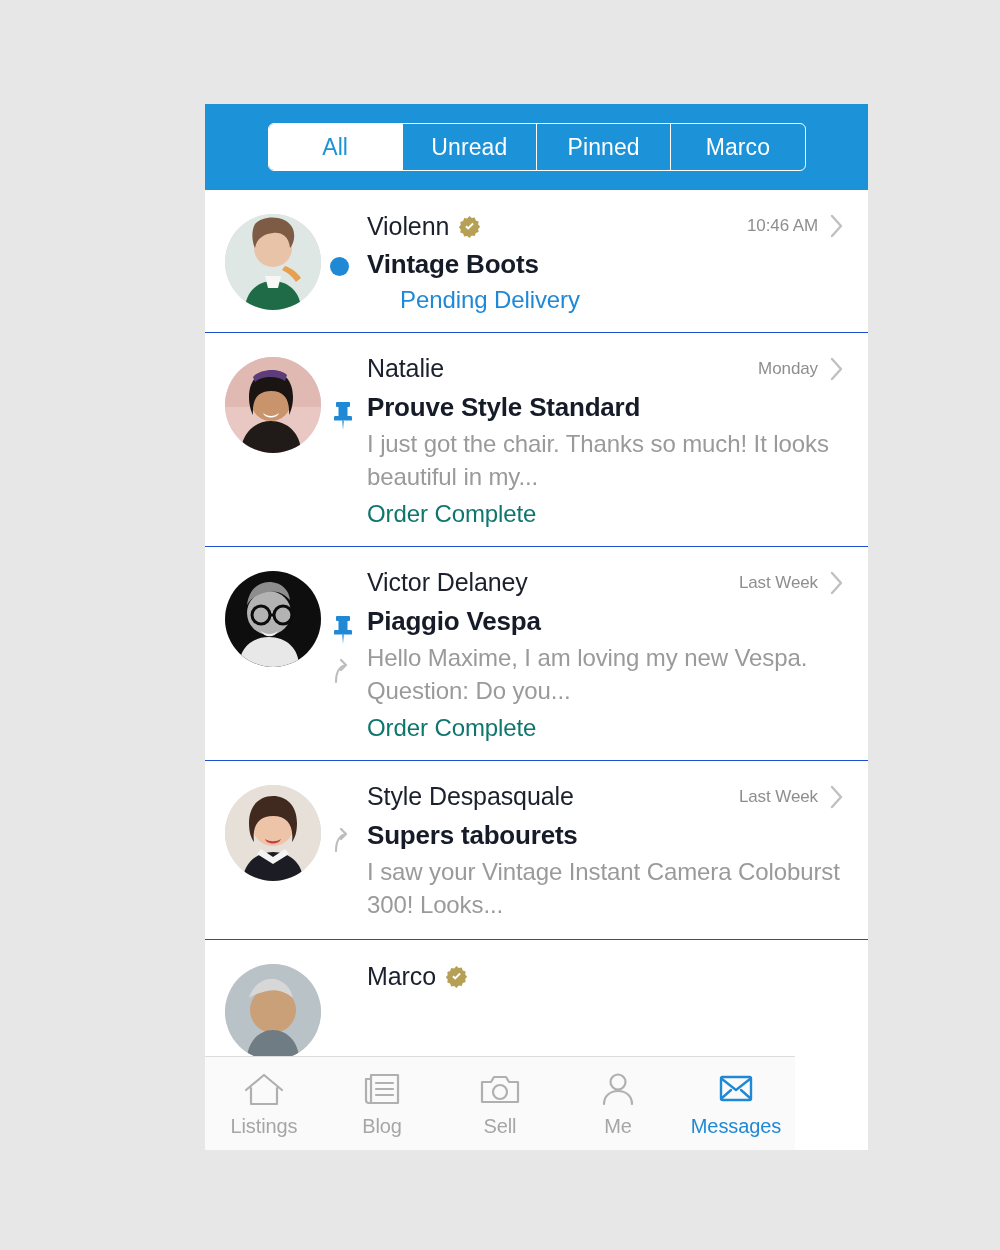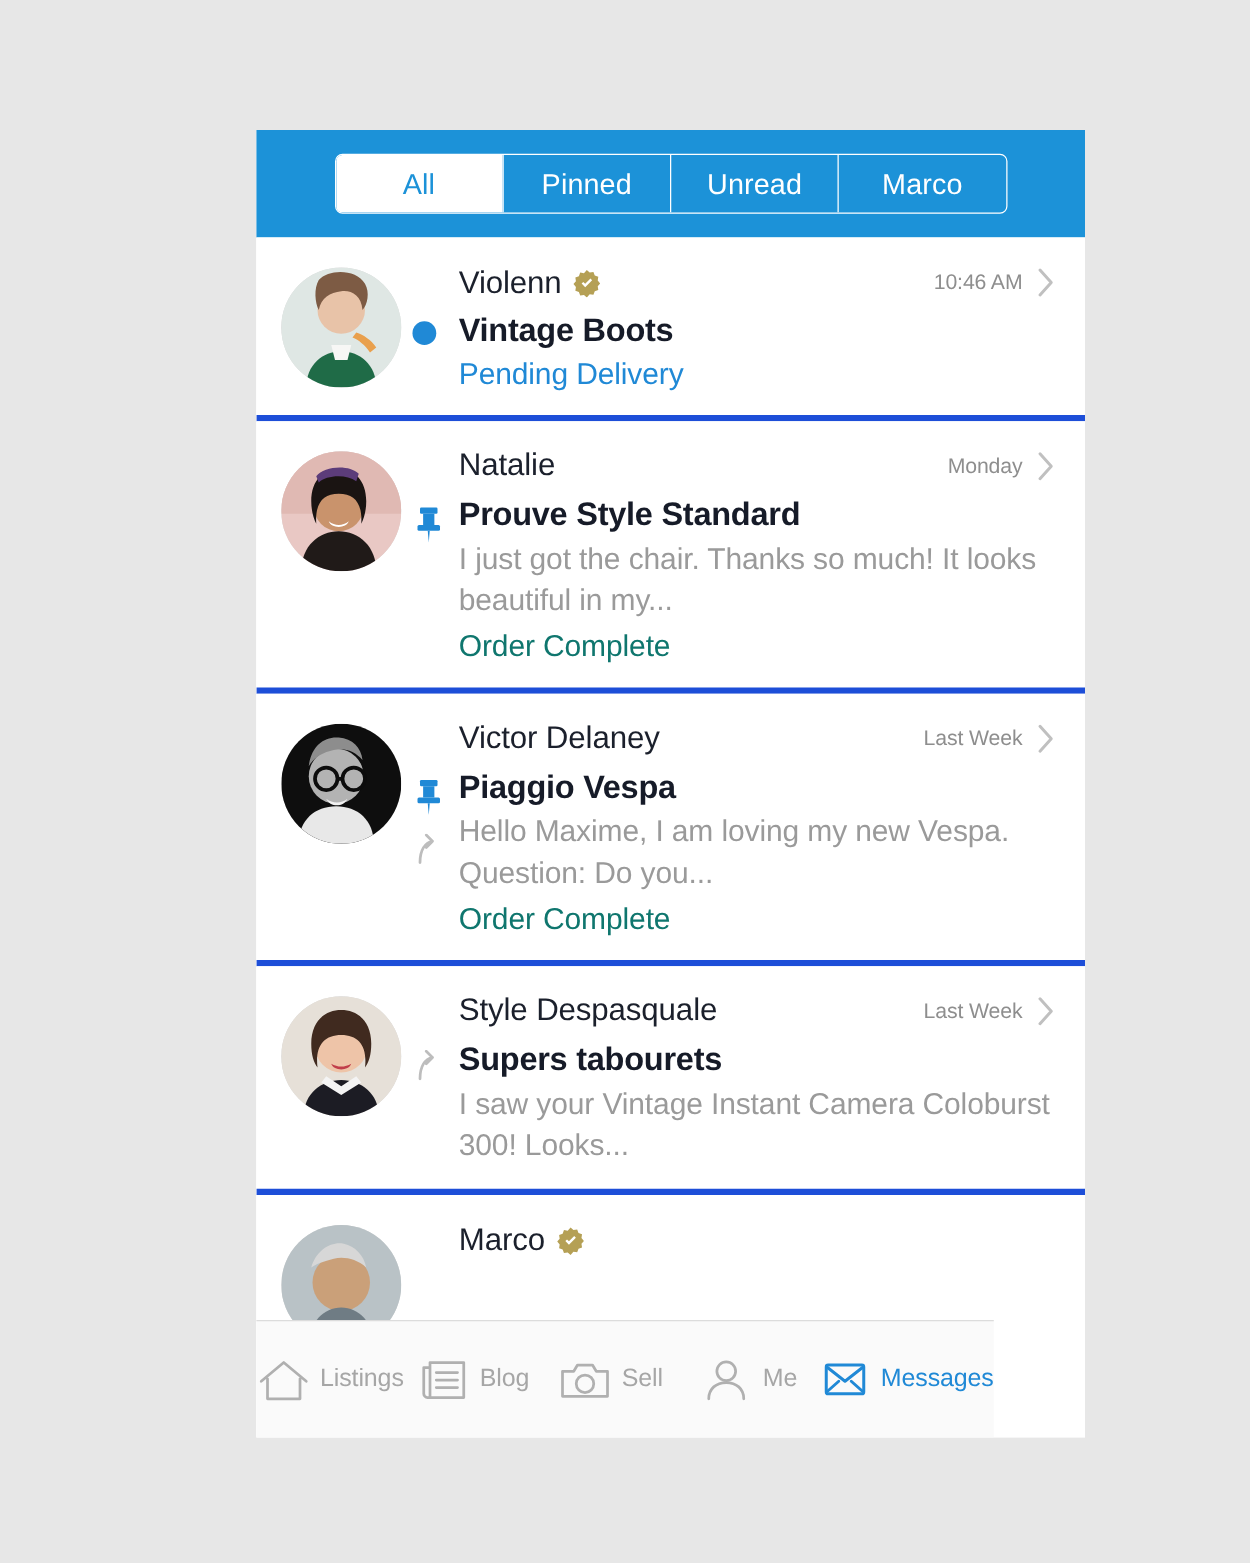--- a/index.html
+++ b/index.html
@@ -74,21 +74,21 @@
   .list {
     flex: 1 1 auto;
     overflow: hidden;
     background: #ffffff;
   }
 
   .row {
     position: relative;
     display: flex;
     padding: 20px 22px 18px 20px;
-    border-bottom: 5px solid #1d4ed8;
+    border-bottom: 1px solid #1d4ed8;
     background: #ffffff;
     cursor: pointer;
   }
 
   .avatar {
     flex: 0 0 auto;
     width: 96px;
     height: 96px;
     border-radius: 50%;
     margin-top: 4px;
@@ -183,21 +183,21 @@
     line-height: 1.36;
     margin-top: 6px;
     letter-spacing: -.1px;
   }
 
   .status {
     font-size: 24px;
     margin-top: 6px;
     letter-spacing: -.1px;
   }
-  .status.blue  { color: #2089d6; }
+  .status.blue  { color: #2089d6; margin-left: 33px; }
   .status.green { color: #0f766e; }
 
   
   .row.partial { border-bottom: none; }
 
   
   .tabbar {
     position: absolute;
     left: 0;
     bottom: 0;
@@ -206,21 +206,21 @@
     background: #fafafa;
     border-top: 1px solid #dcdcdc;
     display: flex;
     align-items: center;
   }
 
   .tab {
     flex: 1 1 0;
     height: 100%;
     display: flex;
-    flex-direction: row;
+    flex-direction: column;
     align-items: center;
     justify-content: center;
     gap: 7px;
     cursor: pointer;
     user-select: none;
   }
 
   .tab .ticon { width: 44px; height: 38px; display: block; }
   .tab .tlabel {
     font-size: 20px;
@@ -231,22 +231,22 @@
 </style>
 </head>
 <body>
 
 <div class="stage">
   <div class="phone">
 
     <div class="topbar">
       <div class="segmented">
         <div class="seg active">All</div>
+        <div class="seg">Unread</div>
         <div class="seg">Pinned</div>
-        <div class="seg">Unread</div>
         <div class="seg">Marco</div>
       </div>
     </div>
 
     <div class="list">
 
       <div class="row">
         <div class="avatar">
           <svg viewBox="0 0 96 96" preserveAspectRatio="xMidYMid slice">
             <rect width="96" height="96" fill="#dfe7e4"></rect>

